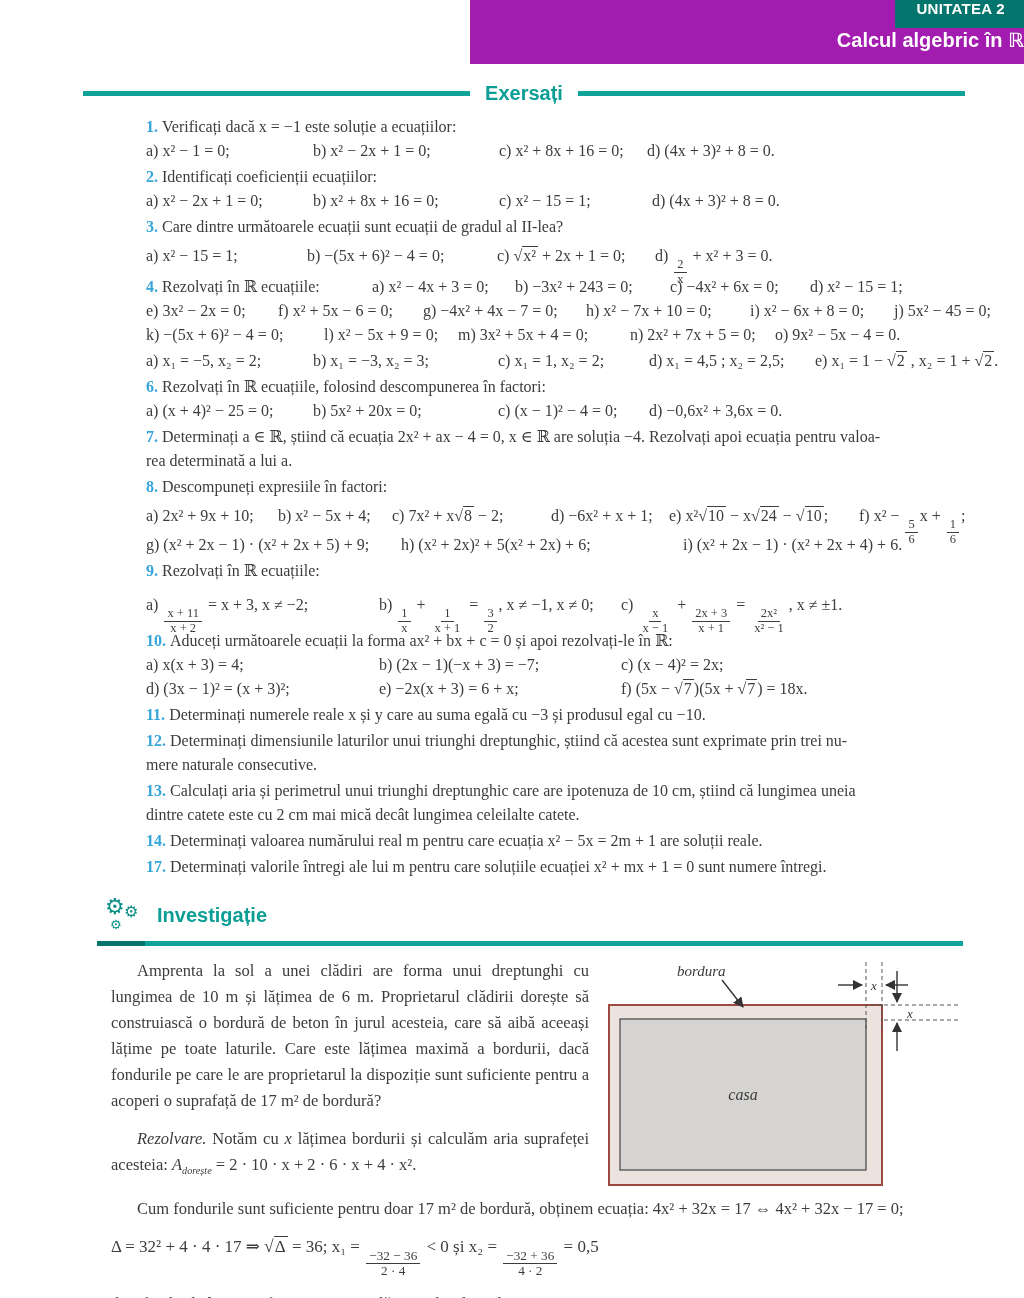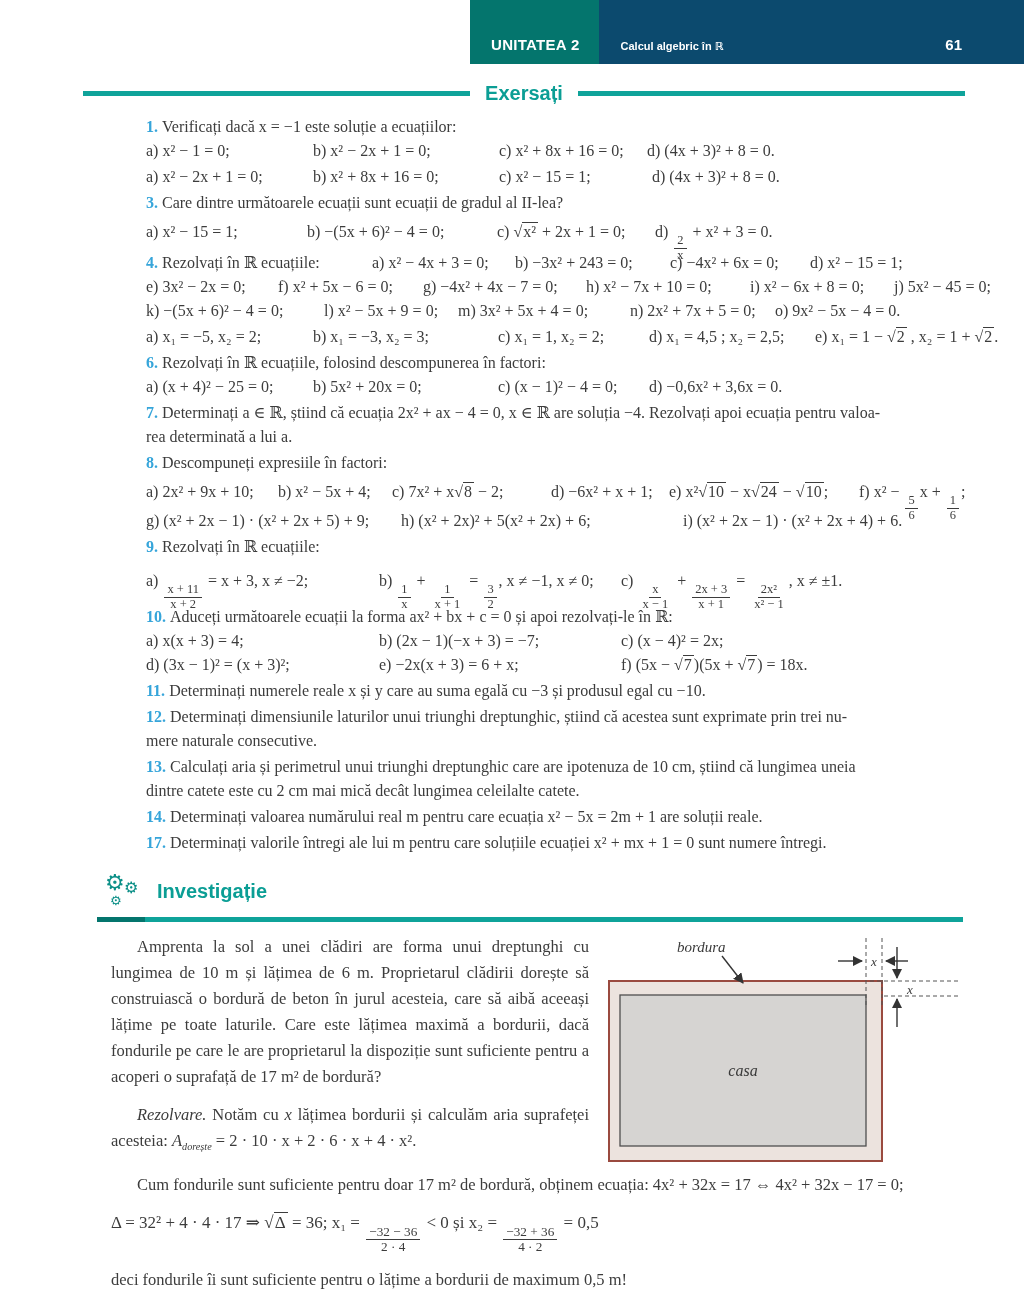--- a/index.html
+++ b/index.html
@@ -1,25 +1,25 @@
 <!DOCTYPE html>
 <html lang="ro"><head>
 <meta charset="utf-8">
 <style>
   html,body{margin:0;padding:0;background:#e8e8e8;}
   .page{position:relative;width:1024px;height:1298px;background:#ffffff;overflow:hidden;
         font-family:"Liberation Serif","DejaVu Serif",serif;color:#3c3c3c;margin:0 auto;}
 
   
-  .header-bar{position:absolute;top:0;left:470px;right:0;height:64px;background:#0c4a6e;
+  .header-bar{position:absolute;top:0;left:470px;right:0;height:64px;background:#a21caf;
               display:flex;align-items:flex-end;
-              font-family:"Liberation Sans","DejaVu Sans",sans-serif;}
+              font-family:"Liberation Sans","DejaVu Sans",sans-serif;flex-direction:column;}
   .unit-badge{background:#04756d;color:#fff;font-weight:bold;font-size:15px;height:100%;
               display:flex;align-items:flex-end;padding:0 19px 11px 21px;letter-spacing:.3px;}
-  .unit-subtitle{color:#fff;font-size:11px;font-weight:bold;padding:0 0 11px 22px;}
+  .unit-subtitle{color:#fff;font-size:20px;font-weight:bold;padding:0 0 11px 22px;}
   .page-number{margin-left:auto;color:#fff;font-weight:bold;font-size:15px;padding:0 62px 11px 0;}
 
   
   .content{position:relative;padding:82px 59px 0 99px;}
 
   
   .sec-row{display:flex;align-items:center;gap:15px;margin:0 0 10px -16px;}
   .sec-rule{flex:1;height:5px;background:#0fa39a;}
   .sec-title{color:#0b9e95;font-family:"Liberation Sans","DejaVu Sans",sans-serif;
              font-weight:bold;font-size:20px;white-space:nowrap;}
@@ -80,20 +80,21 @@
       <div class="sec-title">Exersați</div>
       <div class="sec-rule"></div>
     </div>
 
     <div id="exercises">
         <div class="exercise">
           <div class="ex-line" style="height: 24px; line-height: 24px;"><span class="seg"><span class="ex-num">1.</span>Verificați dacă x = −1 este soluție a ecuațiilor:</span></div>
           <div class="ex-line" style="height: 24px; line-height: 24px;"><span class="seg">a) x² − 1 = 0;</span><span class="seg abs" style="left: 167px; text-align: right;">b) x² − 2x + 1 = 0;</span><span class="seg abs" style="left: 353px;">c) x² + 8x + 16 = 0;</span><span class="seg abs" style="left: 501px;">d) (4x + 3)² + 8 = 0.</span></div>
         </div>
         <div class="exercise">
+          <div class="ex-line" style="height: 24px; line-height: 24px;"><span class="seg"><span class="ex-num">2.</span>Identificați coeficienții ecuațiilor:</span></div>
           <div class="ex-line" style="height: 24px; line-height: 24px;"><span class="seg">a) x² − 2x + 1 = 0;</span><span class="seg abs" style="left: 167px;">b) x² + 8x + 16 = 0;</span><span class="seg abs" style="left: 353px;">c) x² − 15 = 1;</span><span class="seg abs" style="left: 506px;">d) (4x + 3)² + 8 = 0.</span></div>
         </div>
         <div class="exercise">
           <div class="ex-line" style="height: 24px; line-height: 24px;"><span class="seg"><span class="ex-num">3.</span>Care dintre următoarele ecuații sunt ecuații de gradul al II-lea?</span></div>
           <div class="ex-line" style="height: 34px; line-height: 34px;"><span class="seg">a) x² − 15 = 1;</span><span class="seg abs" style="left: 161px;">b) −(5x + 6)² − 4 = 0;</span><span class="seg abs" style="left: 351px;">c) <span class="sqrt">√<span class="rad">x²</span></span> + 2x + 1 = 0;</span><span class="seg abs" style="left: 509px;">d) <span class="frac">
                 <span class="fn">2</span>
                 <span class="fd">x</span>
               </span> + x² + 3 = 0.</span></div>
         </div>
         <div class="exercise">

